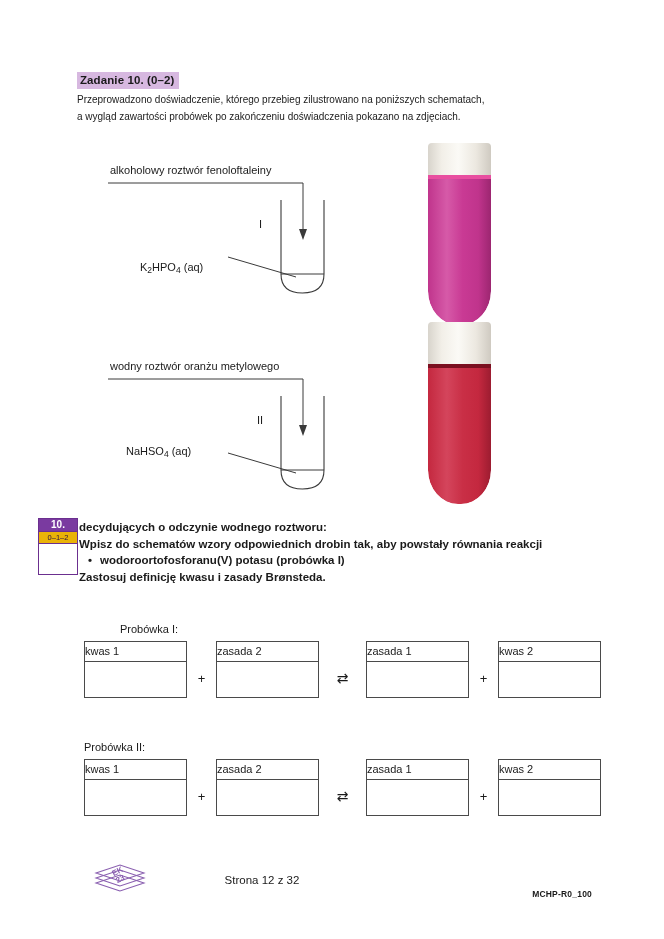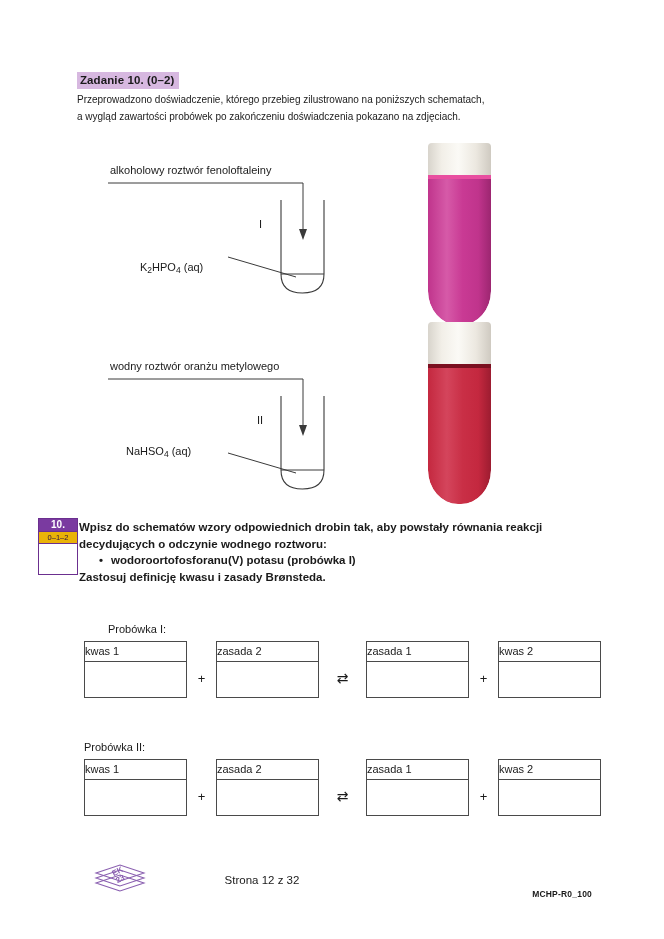--- a/index.html
+++ b/index.html
@@ -54,21 +54,21 @@
   .score-num{background:#7a3aa0;color:#ffffff;font-size:10px;font-weight:bold;
     text-align:center;line-height:12px;height:12px;}
   .score-pts{background:#eab308;color:#2c1240;font-size:7.5px;
     text-align:center;line-height:11px;height:11px;
     border-top:1px solid #6b2f8f;border-bottom:1px solid #6b2f8f;}
   .score-blank{background:#ffffff;height:30px;}
 
   
   .instr{position:absolute;left:79px;top:519px;width:518px;
     font-size:11.5px;font-weight:bold;line-height:16.5px;}
-  .instr ul{margin:0;padding-left:32px;list-style:none;}
+  .instr ul{margin:0;padding-left:21px;list-style:none;}
   .instr li{position:relative;line-height:16.5px;}
   .instr li:before{content:"•";position:absolute;left:-12px;}
 
   
   .probe-label{position:absolute;font-size:11px;}
   .eqrow{position:absolute;display:flex;align-items:stretch;}
   .cellbox{border:1px solid #4a4a4a;box-sizing:border-box;background:#fff;}
   .cellhead{
     height:19px;line-height:19px;font-size:11px;
     border-bottom:1px solid #4a4a4a;
@@ -160,29 +160,29 @@
     </div>
   </div>
 
   <div class="scorebox">
     <div class="score-num">10.</div>
     <div class="score-pts">0–1–2</div>
     <div class="score-blank"></div>
   </div>
 
   <div class="instr">
+    <div>decydujących o odczynie wodnego roztworu:</div>
     <div>Wpisz do schematów wzory odpowiednich drobin tak, aby powstały równania reakcji</div>
-    <div>decydujących o odczynie wodnego roztworu:</div>
     <ul>
       <li>wodoroortofosforanu(V) potasu (probówka I)</li>
     </ul>
     <div>Zastosuj definicję kwasu i zasady Brønsteda.</div>
   </div>
 
-  <div class="probe-label" style="left:72px;top:623px;padding-left:36px;">Probówka I:</div>
+  <div class="probe-label" style="left:84px;top:623px;padding-left:36px;">Probówka I:</div>
   <div class="eqrow" style="left:84px;top:641px;">
     <div class="cellbox" style="width:103px;">
       <div class="cellhead">kwas 1</div>
       <div class="cellblank"></div>
     </div>
     <div class="op">+</div>
     <div class="cellbox" style="width:103px;">
       <div class="cellhead">zasada 2</div>
       <div class="cellblank"></div>
     </div>

